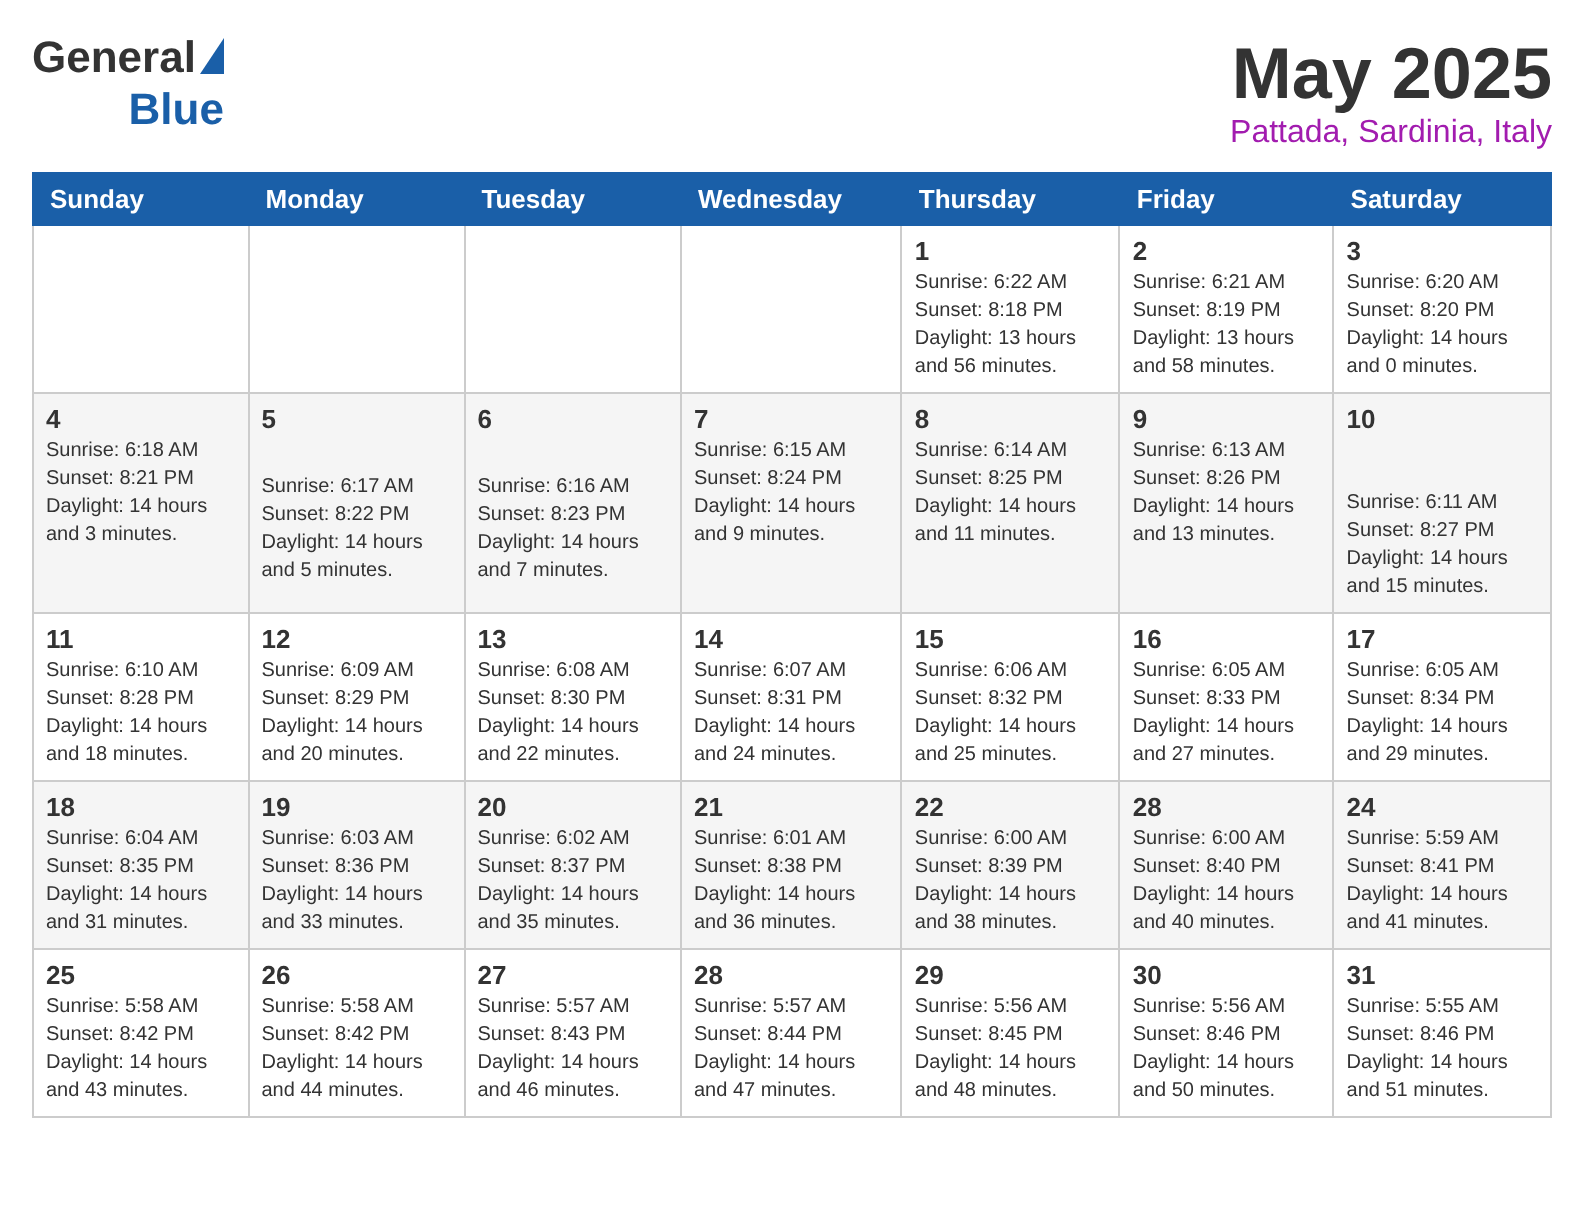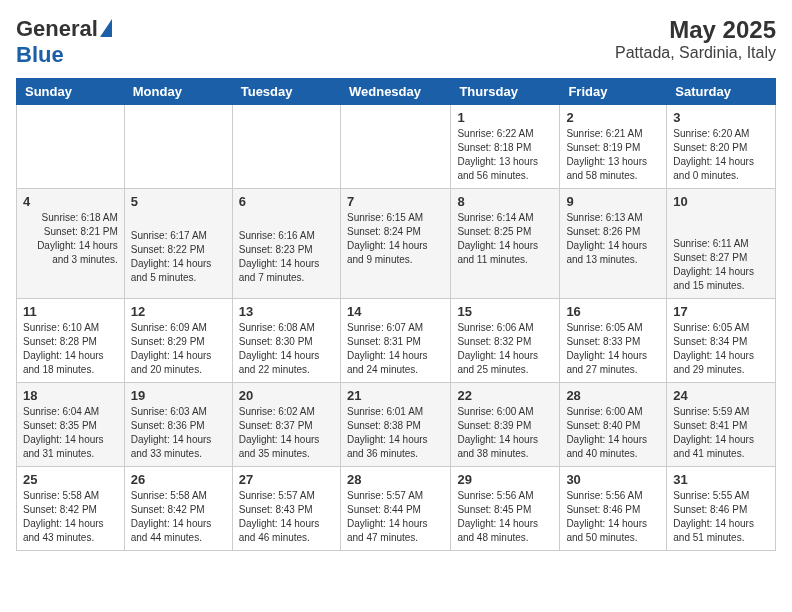--- a/index.html
+++ b/index.html
@@ -12,21 +12,21 @@
     }
     .header-area {
       display: flex;
       justify-content: space-between;
       align-items: flex-start;
       margin-bottom: 10px;
     }
     .logo {
       display: flex;
       flex-direction: column;
-      align-items: flex-start;
+      align-items: flex-end;
     }
     .logo-text {
       display: flex;
       align-items: center;
     }
     .logo-general {
       font-size: 22px;
       font-weight: bold;
       color: #333;
     }
@@ -41,27 +41,27 @@
       border-left: 12px solid transparent;
       border-right: 0px solid transparent;
       border-bottom: 18px solid #1a5fa8;
       margin-left: 2px;
       margin-bottom: 2px;
     }
     .title-area {
       text-align: right;
     }
     .month-title {
-      font-size: 24px;
+      font-size: 36px;
       font-weight: bold;
       color: #333;
     }
     .location-title {
       font-size: 16px;
-      color: #404040;
+      color: #a21caf;
     }
     .calendar {
       width: 100%;
       border-collapse: collapse;
       border: 1px solid #ccc;
     }
     .calendar th {
       background-color: #1a5fa8;
       color: #fff;
       text-align: left;
@@ -150,21 +150,21 @@
           <span class="day-number">3</span>
           <div class="day-info" style="white-space: pre-line;">Sunrise: 6:20 AM
 Sunset: 8:20 PM
 Daylight: 14 hours
 and 0 minutes.</div>
         </td>
       </tr>
       <tr>
         <td>
           <span class="day-number">4</span>
-          <div class="day-info" style="white-space: pre-line; text-align: right;">Sunrise: 6:18 AM
+          <div class="day-info" style="white-space: pre-line;">Sunrise: 6:18 AM
 Sunset: 8:21 PM
 Daylight: 14 hours
 and 3 minutes.</div>
         </td>
         <td>
           <span class="day-number">5</span>
           <div class="day-info" style="white-space: pre-line; margin-top: 20px;">Sunrise: 6:17 AM
 Sunset: 8:22 PM
 Daylight: 14 hours
 and 5 minutes.</div>

